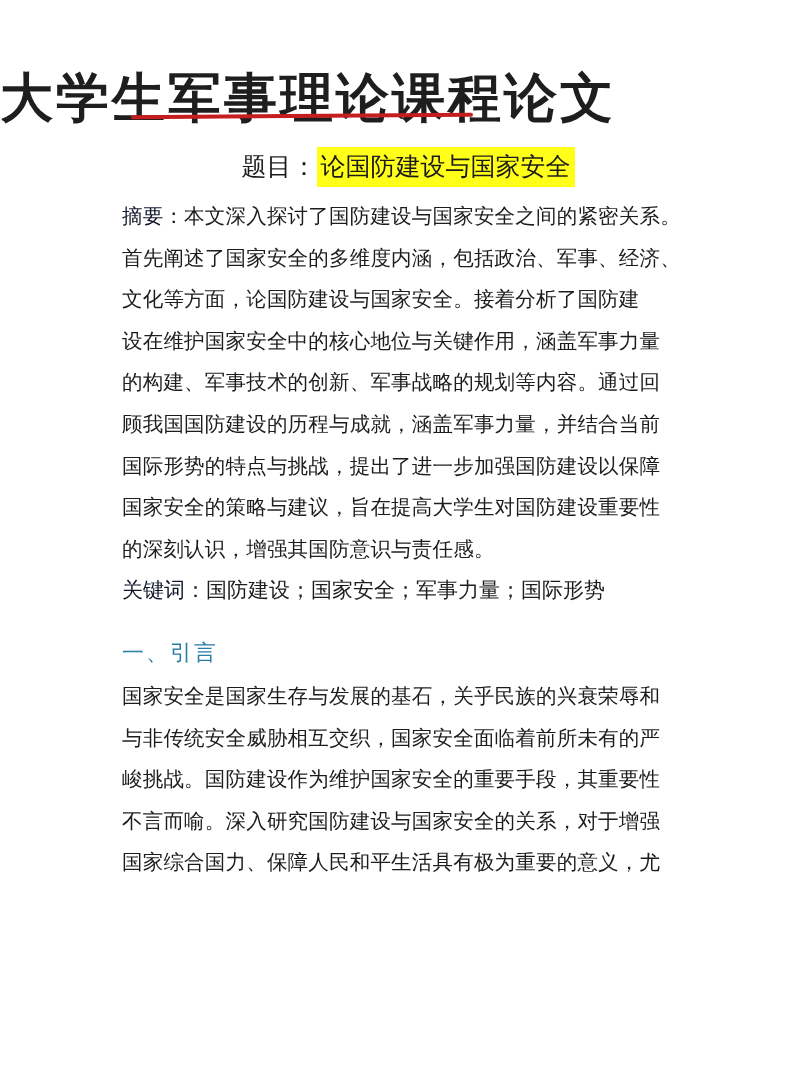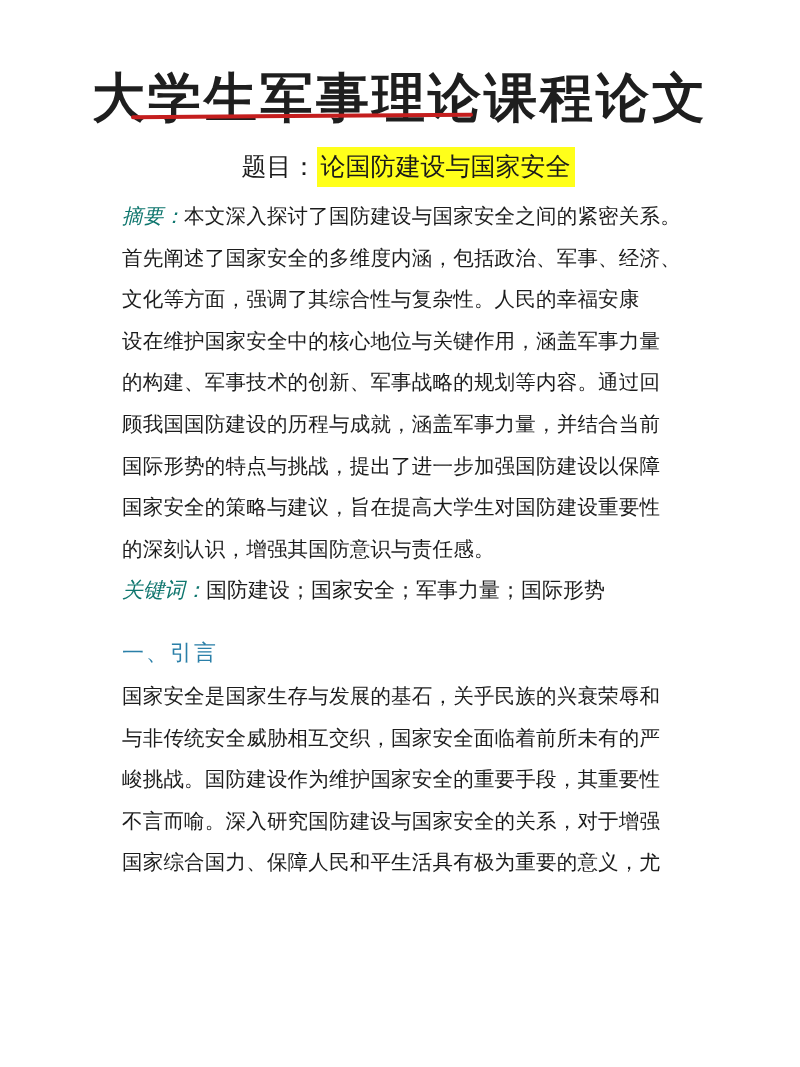--- a/index.html
+++ b/index.html
@@ -21,21 +21,21 @@
       top: 0;
       width: 800px;
       height: 1067px;
       background: #ffffff;
     }
     .main-title-wrap {
       position: absolute;
       top: 66px;
       left: 0;
       width: 800px;
-      text-align: center;
+      text-align: left;
     }
     .main-title {
       display: inline-block;
       position: relative;
       font-family: "DejaVu Serif", "Liberation Serif", serif;
       font-weight: bold;
       font-size: 53px;
       letter-spacing: 3px;
       color: #1e1e1e;
       line-height: 62px;
@@ -79,22 +79,21 @@
       font-size: 20.5px;
       line-height: 41.6px;
       color: #1c1c1c;
       text-align: justify;
       letter-spacing: 0.2px;
     }
     .abstract {
       top: 196px;
     }
     .label-blue {
-      color: #0f766e;
-      font-style: italic;
+      color: #0f172a;
     }
     .keywords {
       position: absolute;
       left: 122px;
       top: 570px;
       width: 570px;
       font-size: 21px;
       line-height: 41.6px;
       color: #1c1c1c;
     }
@@ -126,21 +125,21 @@
   </div>
   <div class="title-underline"></div>
 
   <div class="subtitle-row">
     <span class="subtitle-label">题目：</span><span class="subtitle-highlight">论国防建设与国家安全</span>
   </div>
 
   <div class="body-text abstract">
     <span class="line"><span class="label-blue">摘要：</span><span>本文深入探讨了国防建设与国家安全之间的紧密关系。</span></span>
     <span class="line">首先阐述了国家安全的多维度内涵，包括政治、军事、经济、</span>
-    <span class="line">文化等方面，强调了其综合性与复杂性。人民的幸福安康</span>
+    <span class="line">文化等方面，论国防建设与国家安全。接着分析了国防建</span>
     <span class="line">设在维护国家安全中的核心地位与关键作用，涵盖军事力量</span>
     <span class="line">的构建、军事技术的创新、军事战略的规划等内容。通过回</span>
     <span class="line">顾我国国防建设的历程与成就，涵盖军事力量，并结合当前</span>
     <span class="line">国际形势的特点与挑战，提出了进一步加强国防建设以保障</span>
     <span class="line">国家安全的策略与建议，旨在提高大学生对国防建设重要性</span>
     <span class="line">的深刻认识，增强其国防意识与责任感。</span>
   </div>
 
   <div class="keywords">
     <span class="label-blue">关键词：</span><span>国防建设；国家安全；军事力量；国际形势</span>

